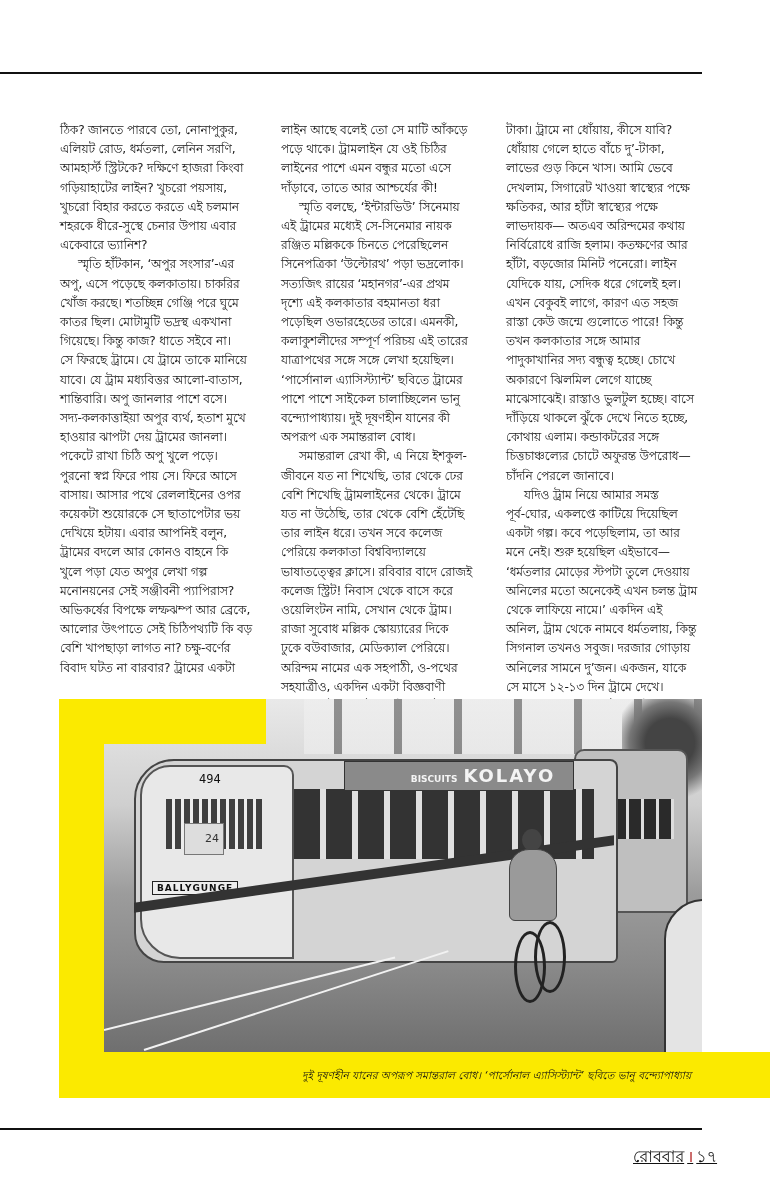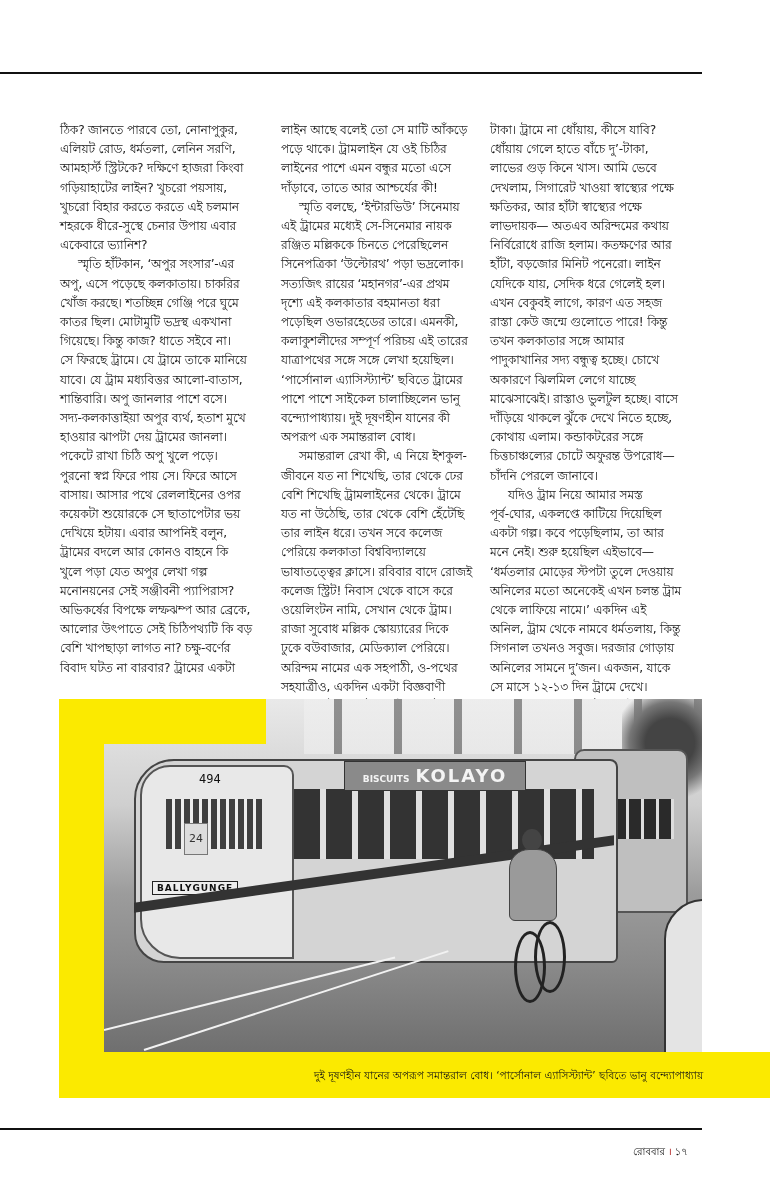--- a/index.html
+++ b/index.html
@@ -8,60 +8,60 @@
     font-family: "DejaVu Sans", sans-serif; color: #1a1a1a;
   }
   .rule-top { position: absolute; left: 0; top: 72px; width: 702px; height: 2px; background: #111; }
   .rule-bottom { position: absolute; left: 0; top: 1128px; width: 702px; height: 2px; background: #111; }
 
   .col { position: absolute; top: 121px; font-size: 12.2px; line-height: 19.2px; letter-spacing: -0.2px; }
   .col p { margin: 0; white-space: nowrap; }
   .col p.indent { text-indent: 18px; }
   .col1 { left: 60px; width: 196px; }
   .col2 { left: 281px; width: 210px; }
-  .col3 { left: 490px; width: 210px; }
+  .col3 { left: 506px; width: 210px; }
 
   .yellow { position: absolute; background: #fbea00; }
   .y-left { left: 59px; top: 699px; width: 45px; height: 399px; }
   .y-top { left: 59px; top: 699px; width: 207px; height: 45px; }
   .y-bottom { left: 59px; top: 1052px; width: 711px; height: 46px; }
 
   .photo {
     position: absolute; left: 104px; top: 699px; width: 598px; height: 353px;
     background: linear-gradient(180deg, #e9e9e9 0%, #cfcfcf 30%, #9c9c9c 55%, #8a8a8a 75%, #6f6f6f 100%);
     overflow: hidden;
   }
   .photo-mask { position: absolute; left: 0; top: 0; width: 162px; height: 45px; background: #fbea00; }
   
   .tram-body { position: absolute; left: 30px; top: 60px; width: 480px; height: 200px; background: #d4d4d4; border: 2px solid #444; border-radius: 40px 8px 6px 30px; }
   .tram-stripe { position: absolute; left: 30px; top: 170px; width: 480px; height: 10px; background: #333; transform: skewY(-8deg); }
   .tram-front { position: absolute; left: 36px; top: 66px; width: 150px; height: 190px; background: #e8e8e8; border: 2px solid #555; border-radius: 30px 10px 0 40px; }
   .tram-grill { position: absolute; left: 62px; top: 100px; width: 96px; height: 50px;
     background: repeating-linear-gradient(90deg, #222 0 6px, #eee 6px 9px), #222; opacity: .85; }
   .tram-number { position: absolute; left: 95px; top: 73px; font-family: "DejaVu Sans Mono", monospace; font-size: 12px; color: #111; text-align: center; }
-  .tram-route { position: absolute; left: 80px; top: 124px; width: 22px; height: 30px; background: #ddd; border: 1px solid #777; font-size: 11px; text-align: center; line-height: 30px; color: #333; }
+  .tram-route { position: absolute; left: 80px; top: 124px; width: 22px; height: 30px; background: #ddd; border: 1px solid #777; font-size: 11px; text-align: center; line-height: 30px; color: #333; padding-left: 16px; }
   .tram-dest { position: absolute; left: 48px; top: 182px; padding: 1px 4px; background: #eee; border: 1px solid #222; font-size: 9px; font-weight: bold; letter-spacing: 1px; color: #111; }
   .tram-windows { position: absolute; left: 190px; top: 90px; width: 300px; height: 70px;
     background: repeating-linear-gradient(90deg, #333 0 26px, #e0e0e0 26px 32px); }
-  .tram-ad { position: absolute; left: 240px; top: 62px; width: 180px; height: 28px; background: #8a8a8a; border: 1px solid #333; color: #f4f4f4; font-weight: bold; font-size: 18px; line-height: 28px; text-align: center; letter-spacing: 2px; }
+  .tram-ad { position: absolute; left: 240px; top: 62px; width: 180px; height: 28px; background: #8a8a8a; border: 1px solid #333; color: #f4f4f4; font-weight: bold; font-size: 18px; line-height: 28px; text-align: center; letter-spacing: 2px; padding-left: 48px; }
   .tram-ad .small { font-size: 9px; letter-spacing: 0; margin-right: 6px; }
   .tram2 { position: absolute; left: 470px; top: 50px; width: 110px; height: 160px; background: #bfbfbf; border: 2px solid #555; border-radius: 10px; }
   .tram2-windows { position: absolute; left: 480px; top: 100px; width: 90px; height: 40px; background: repeating-linear-gradient(90deg, #2a2a2a 0 12px, #ddd 12px 15px); }
   .buildings { position: absolute; left: 200px; top: 0; width: 398px; height: 55px; background: repeating-linear-gradient(90deg, #f0f0f0 0 30px, #555 30px 38px, #f0f0f0 38px 60px); opacity: .6; }
   .tree { position: absolute; right: 0; top: 0; width: 80px; height: 110px; background: radial-gradient(circle at 60% 40%, #444 0 30%, #777 50%, transparent 70%); }
   .cyclist { position: absolute; left: 405px; top: 150px; width: 46px; height: 70px; background: #9a9a9a; border-radius: 20px 20px 6px 6px; border: 1px solid #444; }
   .cyclist-head { position: absolute; left: 418px; top: 130px; width: 20px; height: 22px; background: #444; border-radius: 50%; }
   .wheel { position: absolute; width: 26px; height: 66px; border: 3px solid #222; border-radius: 50%; }
   .wheel.a { left: 410px; top: 232px; }
   .wheel.b { left: 430px; top: 222px; }
   .car { position: absolute; left: 560px; top: 200px; width: 70px; height: 170px; background: #e4e4e4; border: 2px solid #333; border-radius: 40px 0 0 10px; }
   .rail { position: absolute; height: 2px; background: #f2f2f2; transform-origin: left; }
 
-  .caption { position: absolute; left: 314px; top: 1068px; width: 400px; font-size: 10.5px; color: #111; white-space: nowrap; }
-  .footer { position: absolute; left: 633px; top: 1144px; font-size: 10px; color: #111; white-space: nowrap; }
+  .caption { position: absolute; left: 302px; top: 1068px; width: 400px; font-size: 10.5px; color: #111; white-space: nowrap; font-style: italic; }
+  .footer { position: absolute; left: 633px; top: 1144px; font-size: 16px; color: #111; white-space: nowrap; text-decoration: underline; }
   .footer .sep { color: #b22222; margin: 0 3px; }
 </style>
 </head>
 <body>
 
 <div class="rule-top"></div>
 
 <div class="col col1">
     <p>ঠিক? জানতে পারবে তো, নোনাপুকুর,</p>
     <p>এলিয়ট রোড, ধর্মতলা, লেনিন সরণি,</p>

